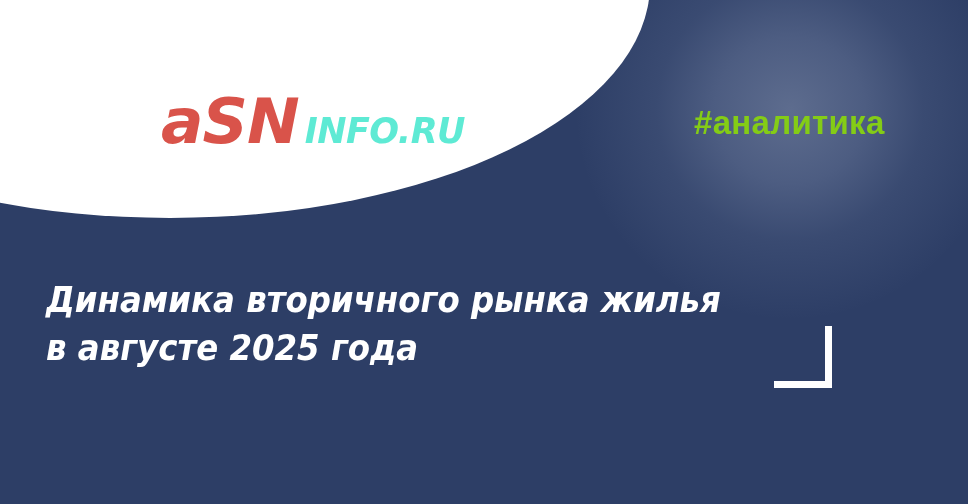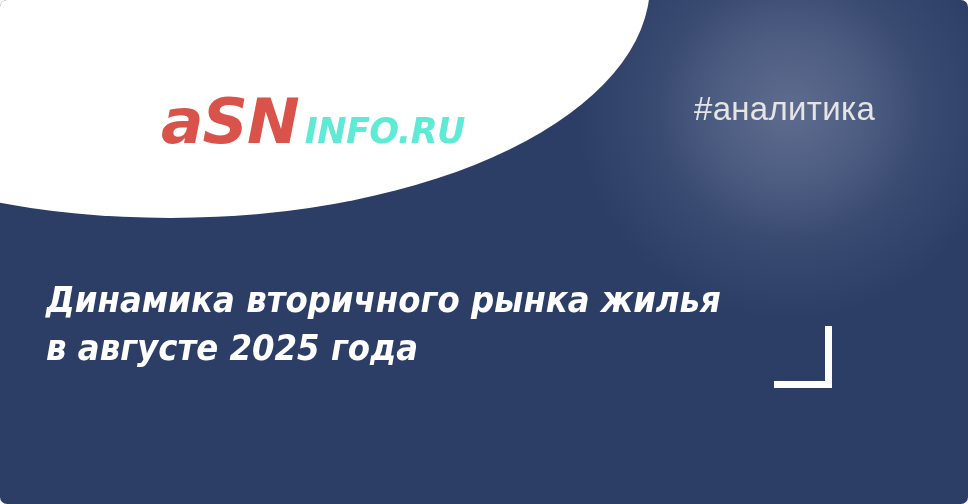--- a/index.html
+++ b/index.html
@@ -8,21 +8,20 @@
     background: #ffffff;
   }
 
   #banner {
     position: relative;
     width: 968px;
     height: 504px;
     overflow: hidden;
     background: #2d3e66;
     font-family: "Liberation Sans", sans-serif;
-    border-radius: 7px;
   }
 
   
   .glow {
     position: absolute;
     left: 575px;
     top: -100px;
     width: 430px;
     height: 420px;
     border-radius: 50%;
@@ -73,25 +72,25 @@
     letter-spacing: -0.5px;
     color: #5eead4;
     line-height: 1;
     margin-left: 6px;
   }
 
   
   .hashtag {
     position: absolute;
     left: 694px;
-    top: 90px;
+    top: 104px;
     font-family: "Liberation Sans", sans-serif;
     font-size: 33px;
-    font-weight: 400;
-    color: #e5e5e5;
+    font-weight: 700;
+    color: #84cc16;
     letter-spacing: 0.3px;
     white-space: nowrap;
   }
 
   
   .title {
     position: absolute;
     left: 0;
     top: 276px;
     width: 920px;

